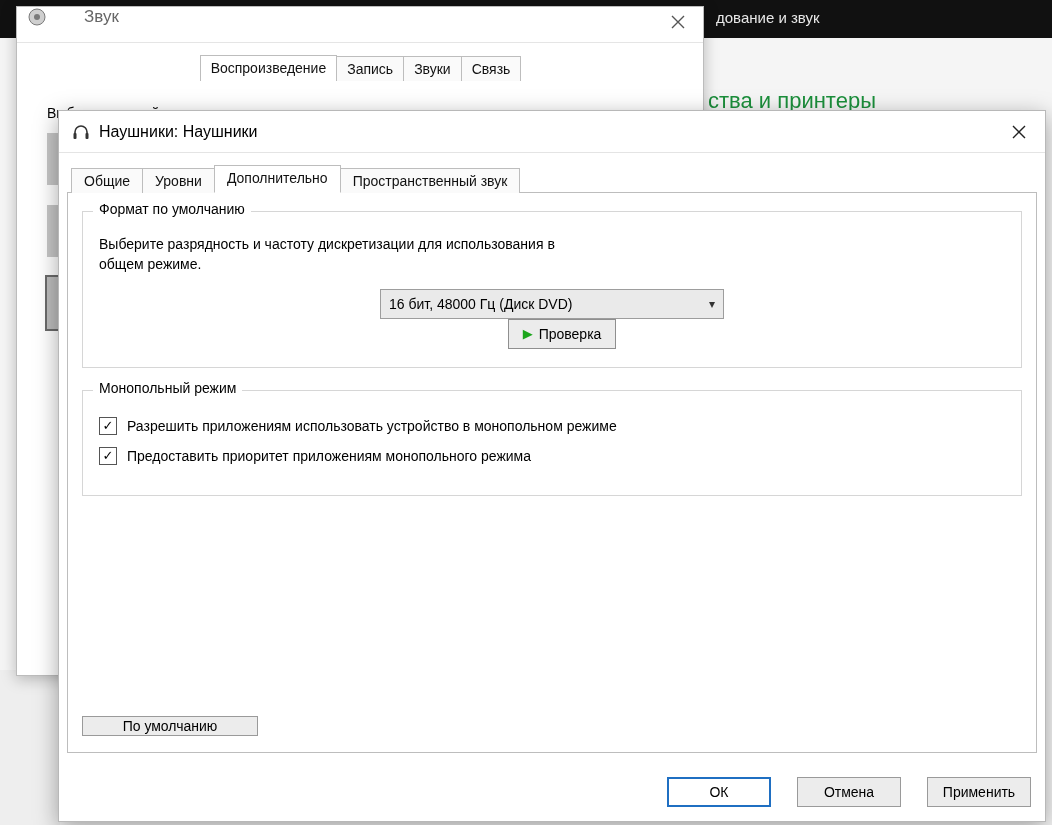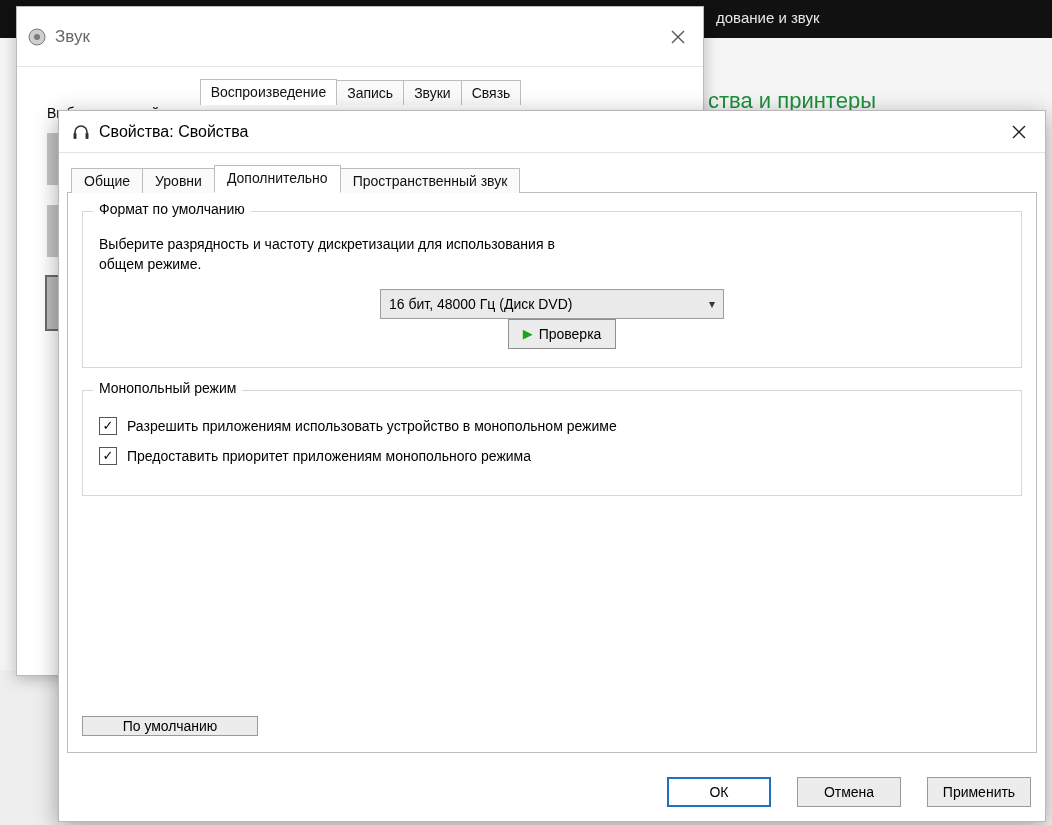--- a/index.html
+++ b/index.html
@@ -33,24 +33,25 @@
   
   .sound-dialog {
     position: absolute;
     left: 16px; top: 6px;
     width: 688px; height: 670px;
     background: #ffffff;
     border: 1px solid #bcbcbc;
     box-shadow: 0 3px 14px rgba(0,0,0,0.25);
   }
   .sound-titlebar {
-    height: 60px;
-    display: flex; align-items: center;
+    height: 36px;
+    display: flex; 
     padding: 0 4px 0 10px;
     border-bottom: 1px solid #e5e5e5;
+    gap: 29px;
   }
   .sound-titlebar .title {
     color: #666; font-size: 17px; margin-left: 8px; flex: 1;
   }
   .sound-titlebar .close {
     width: 42px; height: 30px; display:flex; align-items:center; justify-content:center;
     color:#555;
   }
   .sound-tabs {
     display: flex; align-items: flex-end;
@@ -242,21 +243,21 @@
 
 <div class="props-dialog">
   <div class="props-titlebar">
     <span>
       <svg width="20" height="20" viewBox="0 0 20 20">
         <path d="M4 12 V10 a6 6 0 0 1 12 0 V12" fill="none" stroke="#333" stroke-width="1.6"></path>
         <rect x="2.5" y="11" width="3" height="6" rx="1" fill="#333"></rect>
         <rect x="14.5" y="11" width="3" height="6" rx="1" fill="#333"></rect>
       </svg>
     </span>
-    <span class="title">Свойства: Свойства</span>
+    <span class="title">Наушники: Наушники</span>
     <span class="close">
       <svg width="14" height="14" viewBox="0 0 14 14">
           <path d="M1 1 L13 13 M13 1 L1 13" stroke="#222" stroke-width="1.4"></path>
         </svg>
     </span>
   </div>
 
   <div class="props-body">
     <div class="props-tabs">
       <div class="props-tab"><span>Общие</span></div>

